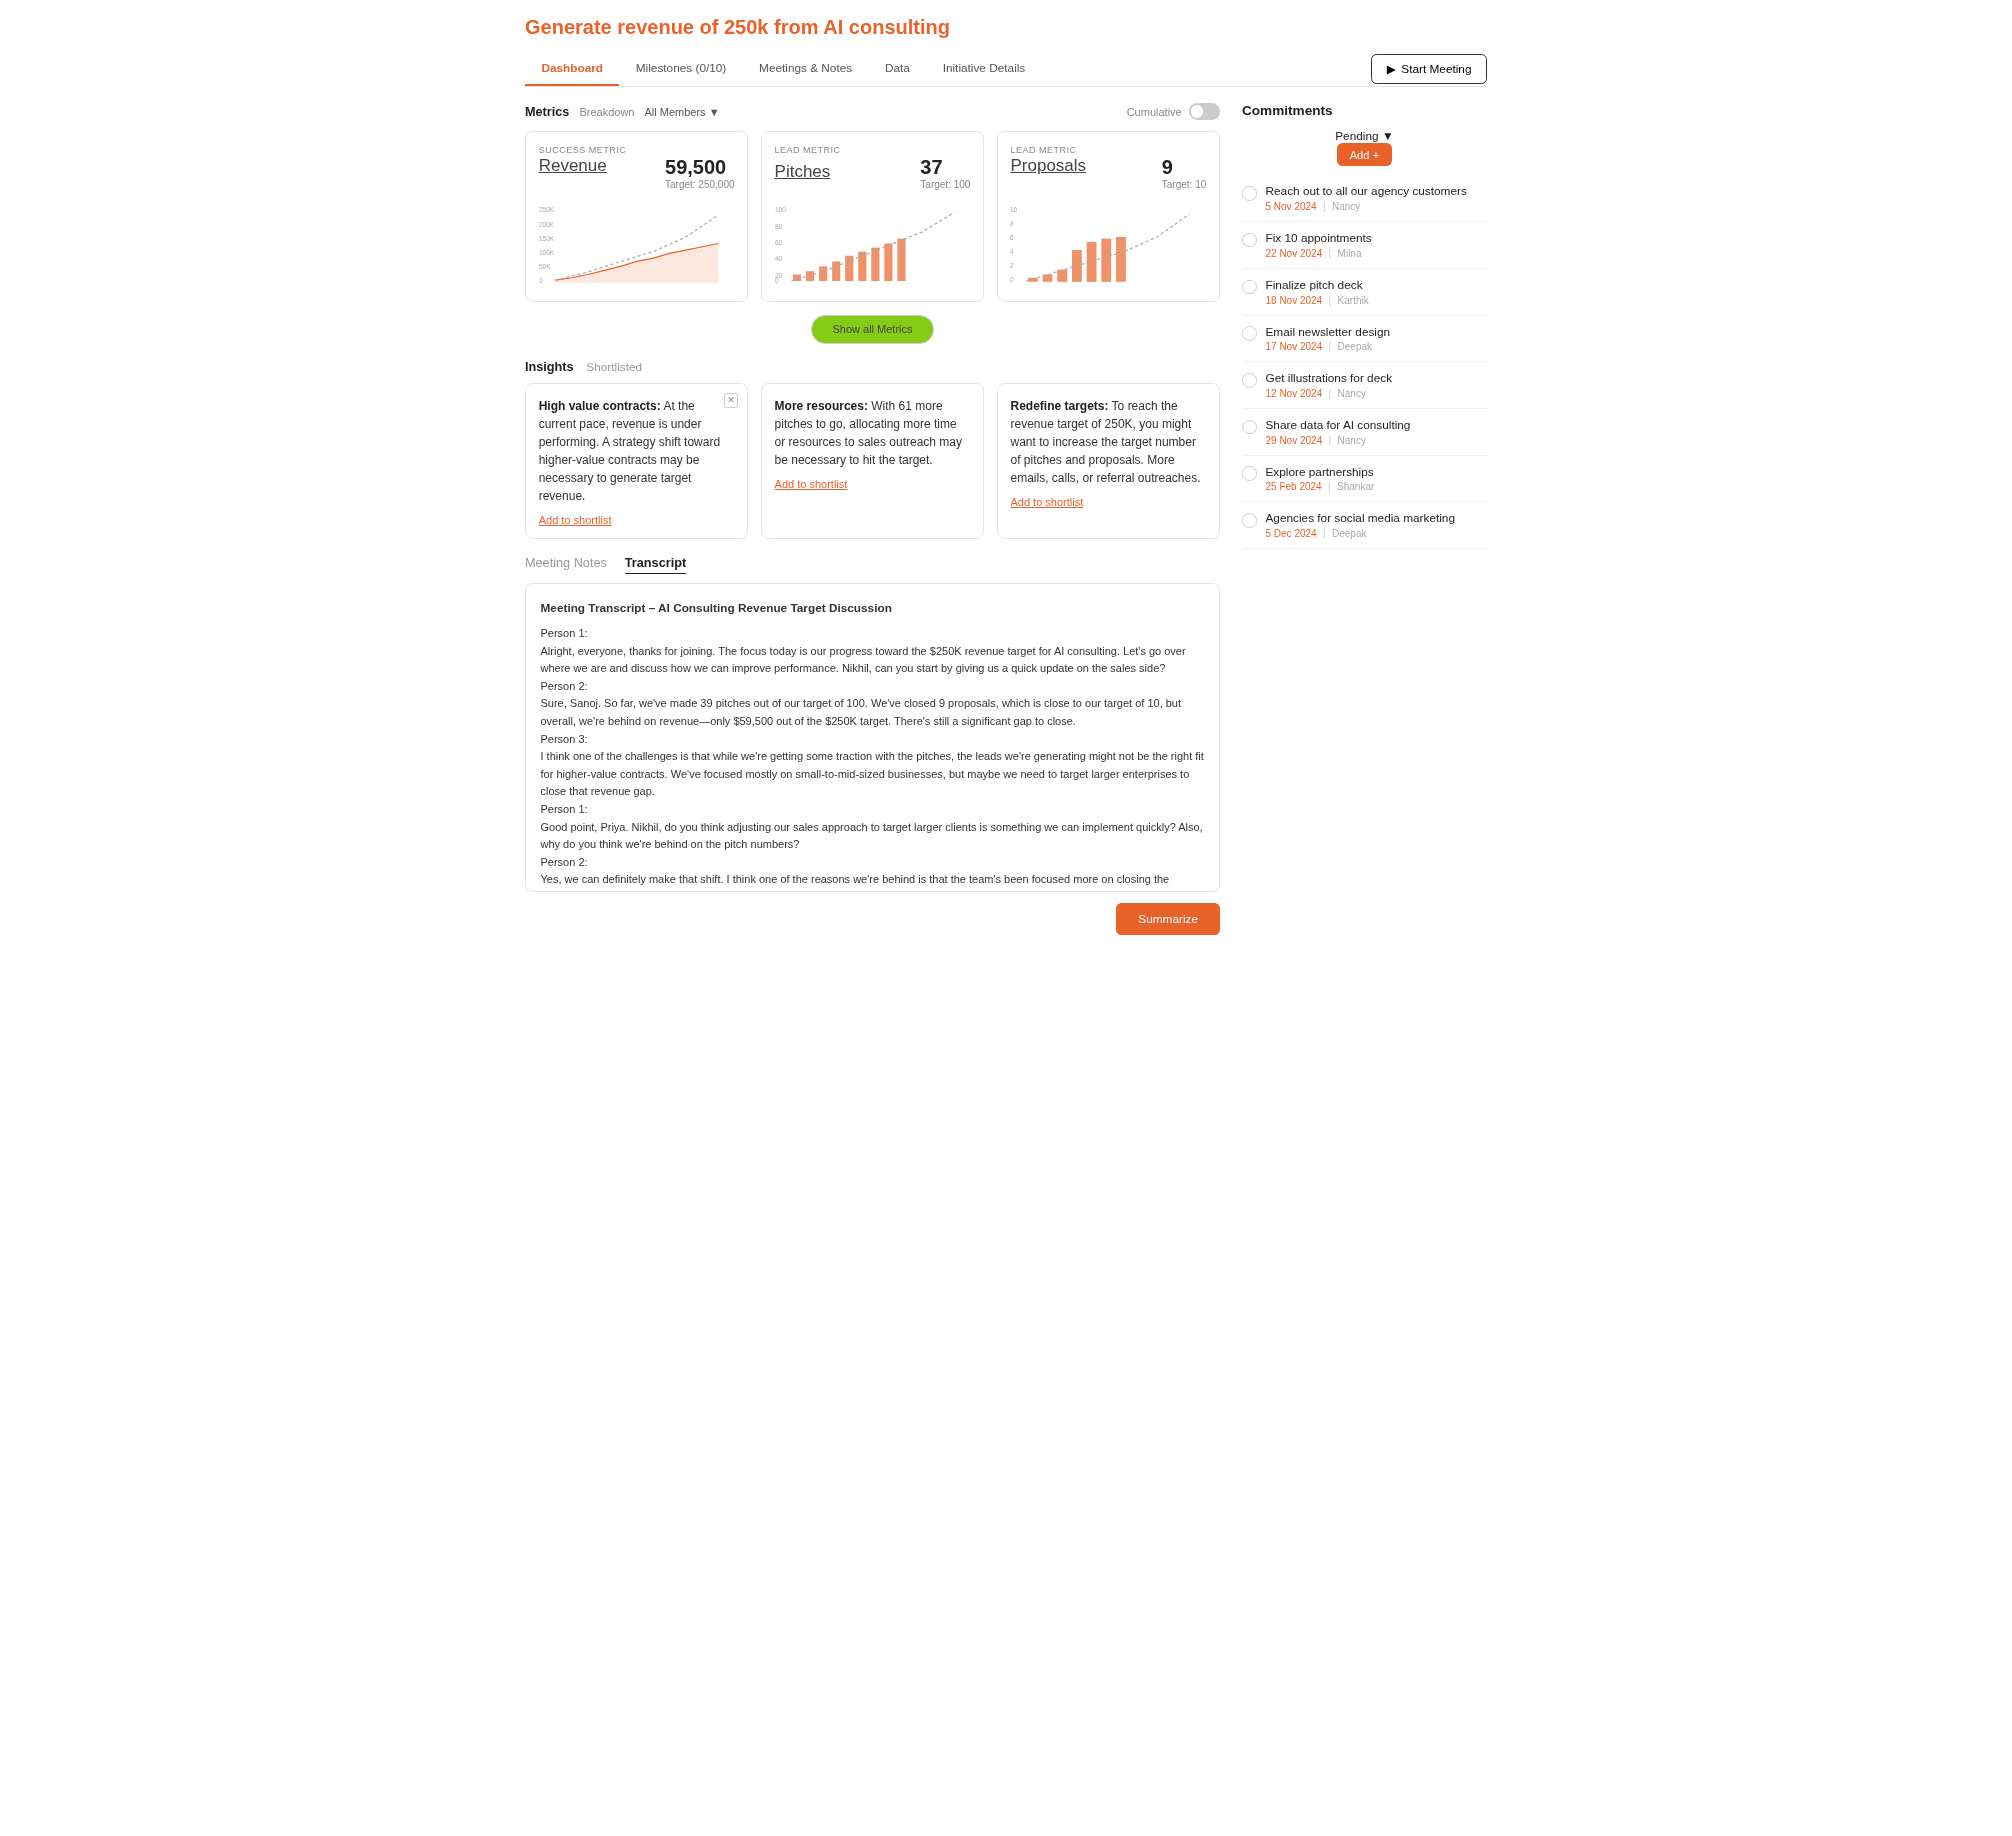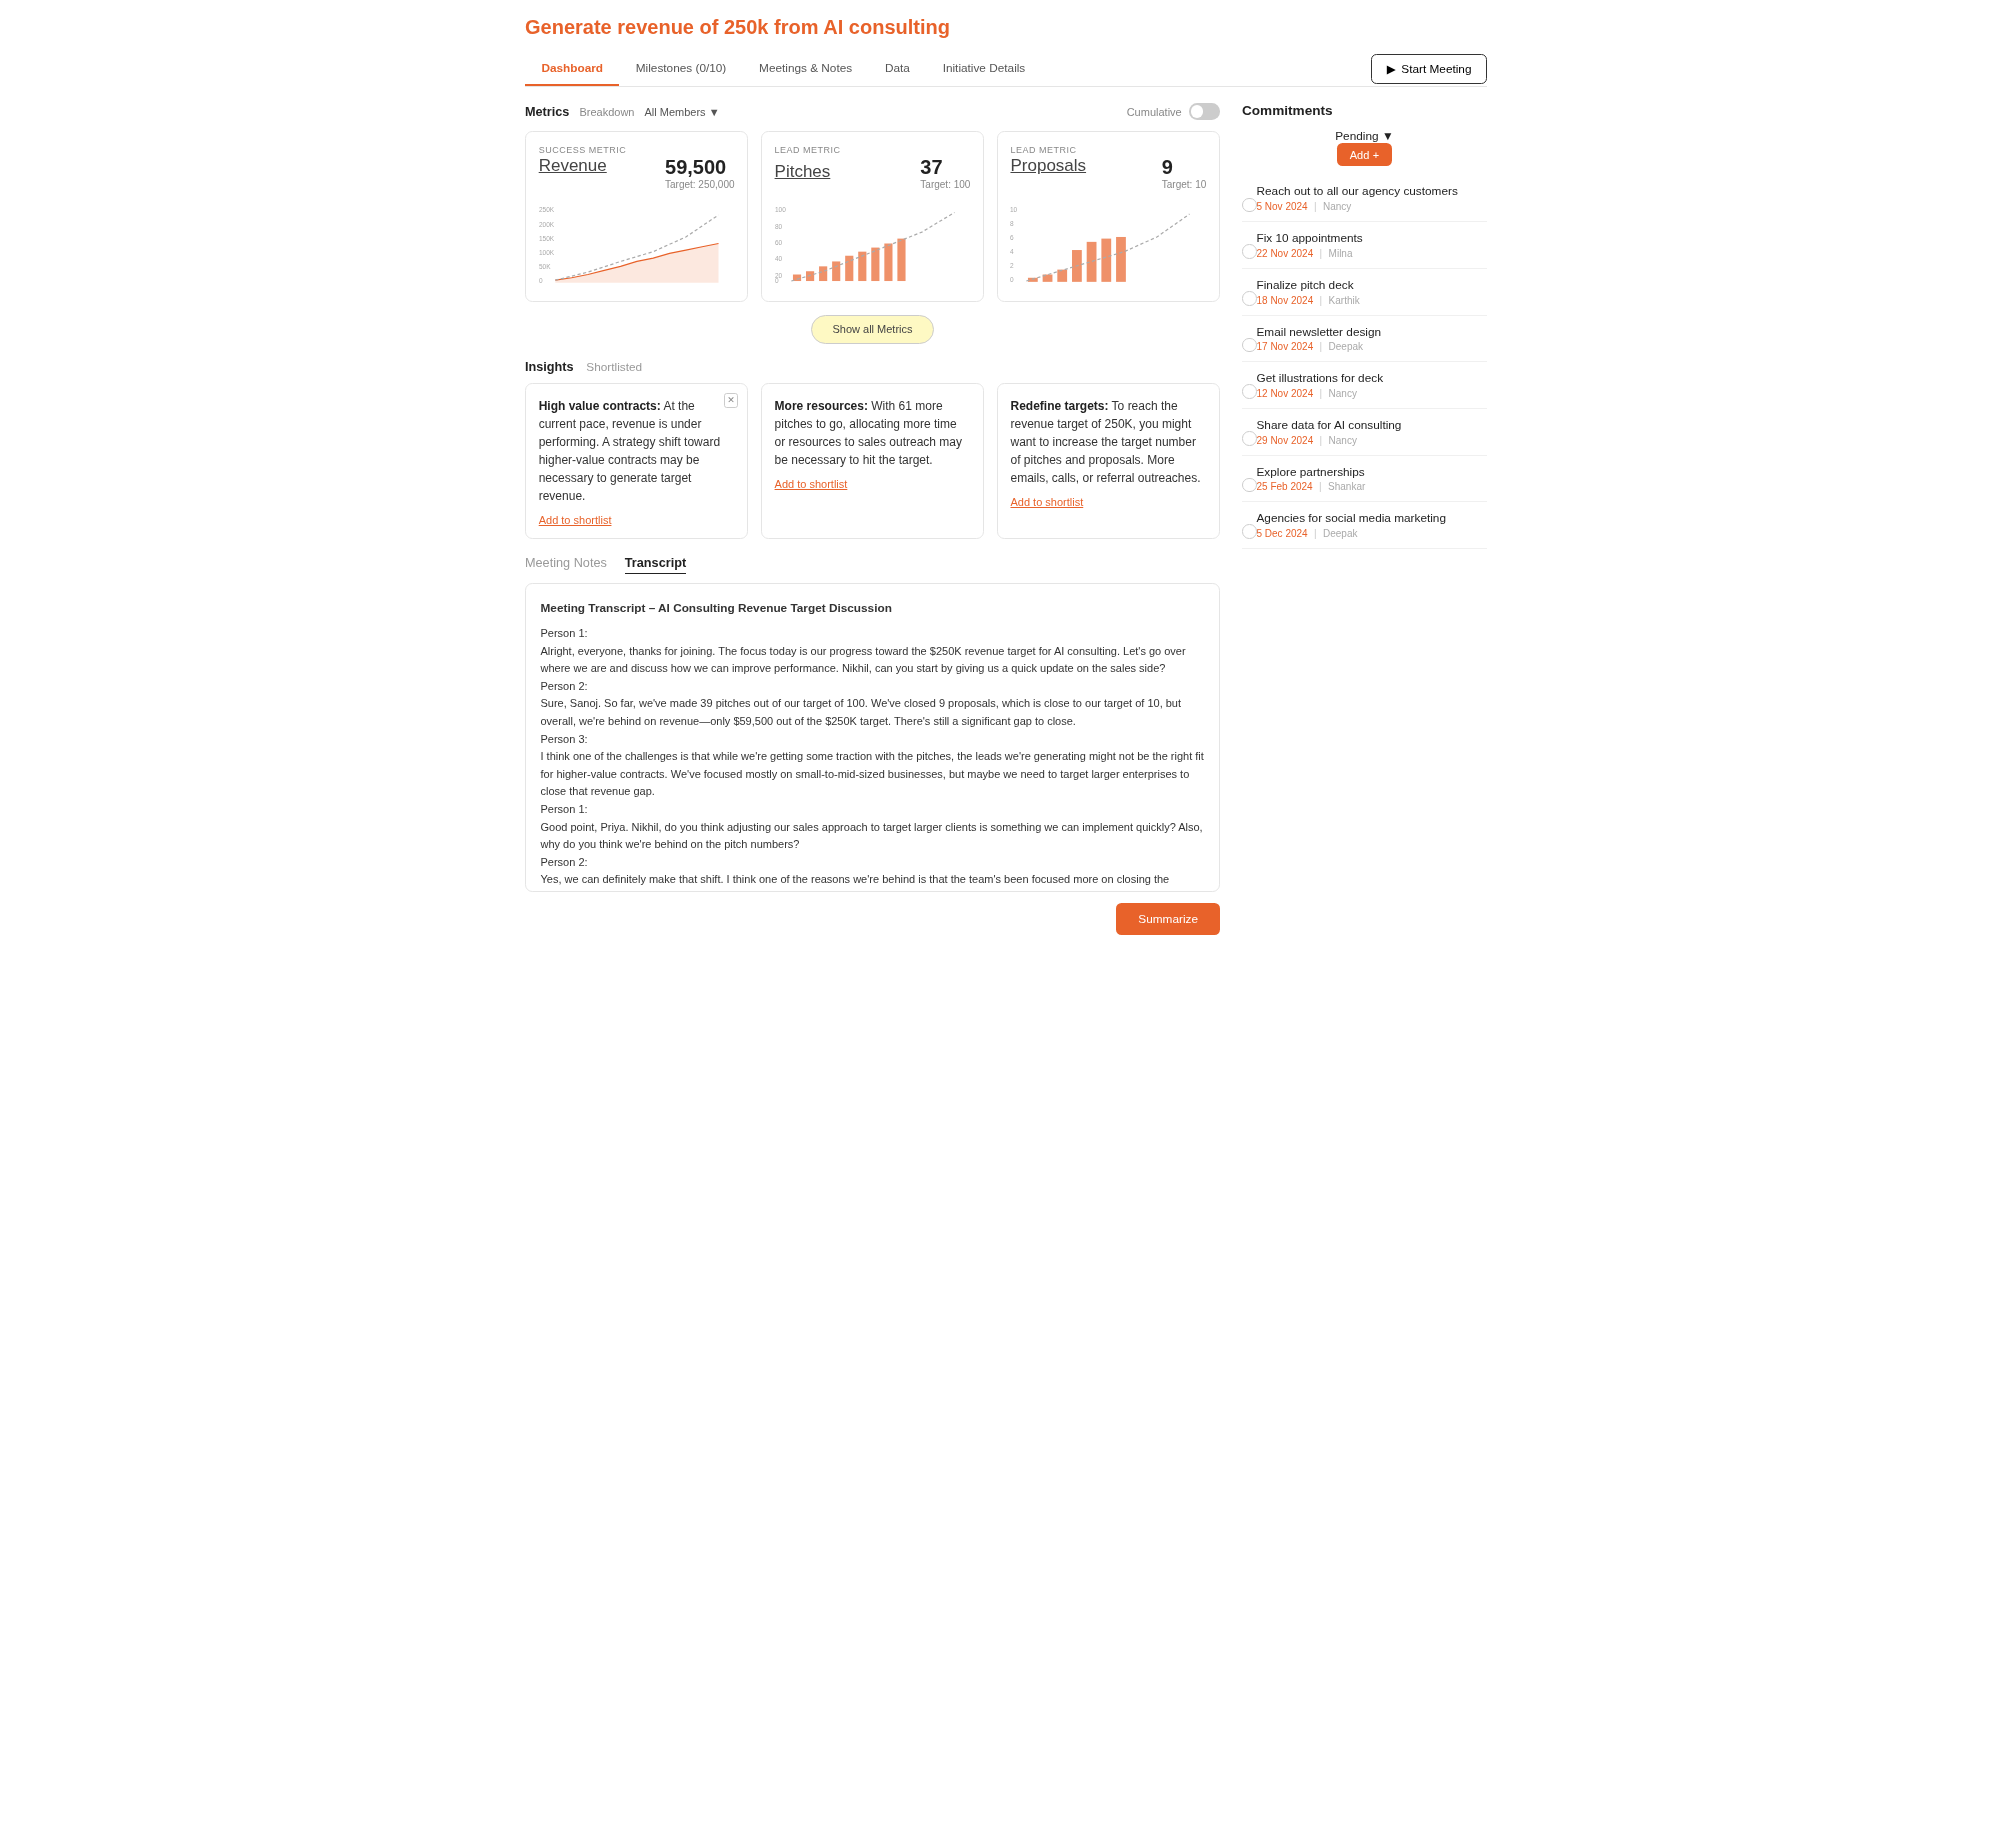--- a/index.html
+++ b/index.html
@@ -23,21 +23,21 @@
     .toggle { width: 31px; height: 16.4px; background: #ccc; border-radius: 8.2px; position: relative; cursor: pointer; }
     .toggle-knob { width: 12.7px; height: 12.7px; background: #fff; border-radius: 50%; position: absolute; top: 1.8px; left: 1.8px; }
     .metrics-row { display: flex; gap: 12.7px; margin-bottom: 12.7px; }
     .metric-card { flex: 1; border: 0.9px solid #e5e5e5; border-radius: 7.3px; padding: 12.7px; min-width: 0; }
     .metric-type { font-size: 9px; color: #888; text-transform: uppercase; letter-spacing: 0.5px; margin-bottom: 1.8px; }
     .metric-name { font-size: 17px; color: #444; margin-bottom: 3.6px; text-decoration: underline; }
     .metric-value { font-size: 20px; font-weight: 700; color: #222; }
     .metric-target { font-size: 10px; color: #888; }
     .chart-area { height: 91px; margin-top: 7.3px; position: relative; }
     .show-all-btn-wrap { text-align: center; margin: 5.5px 0 16.4px; }
-    .show-all-btn { border: 0.9px solid #ccc; background: #fef9c3; padding: 7.3px 20px; border-radius: 18px; font-size: 11px; cursor: pointer; color: #444; }
+    .show-all-btn { border: 0.9px solid #ccc; background: #84cc16; padding: 7.3px 20px; border-radius: 18px; font-size: 11px; cursor: pointer; color: #444; }
     .insights-header { display: flex; align-items: center; gap: 12.7px; margin-bottom: 9px; }
     .insights-title { font-size: 12.7px; font-weight: 600; }
     .shortlisted-tab { font-size: 11.8px; color: #999; cursor: pointer; }
     .insights-row { display: flex; gap: 12.7px; margin-bottom: 16.4px; }
     .insight-card { flex: 1; border: 0.9px solid #e5e5e5; border-radius: 7.3px; padding: 12.7px; position: relative; min-width: 0; }
     .insight-text { font-size: 12px; line-height: 1.5; color: #333; margin-bottom: 9px; }
     .insight-text strong { color: #222; }
     .add-shortlist-link { font-size: 11px; color: #e8622a; cursor: pointer; text-decoration: underline; }
     .close-btn { position: absolute; top: 9px; right: 9px; width: 14.5px; height: 14.5px; border: 0.9px solid #ccc; border-radius: 2.7px; display: flex; align-items: center; justify-content: center; font-size: 9px; cursor: pointer; color: #888; }
     .meeting-notes-header { display: flex; gap: 18px; margin-bottom: 9px; }
@@ -45,21 +45,21 @@
     .meeting-notes-tab.active { font-weight: 700; color: #222; border-bottom: 1.8px solid #222; }
     .transcript-box { border: 0.9px solid #e5e5e5; border-radius: 7.3px; padding: 14.5px; font-size: 11px; line-height: 1.6; color: #333; max-height: 309px; overflow-y: auto; }
     .transcript-title { font-weight: 700; margin-bottom: 7.3px; font-size: 11.8px; }
     .summarize-wrap { text-align: right; margin-top: 11px; }
     .summarize-btn { background: #e8622a; color: #fff; border: none; padding: 9px 22px; border-radius: 5.5px; font-size: 11.8px; cursor: pointer; font-weight: 500; }
     
     .commitments-title { font-size: 13.6px; font-weight: 700; margin-bottom: 11px; }
     .commitments-toolbar { display: flex; align-items: center; justify-content: space-between; margin-bottom: 9px; flex-direction: column; }
     .pending-dropdown { display: flex; align-items: center; gap: 3.6px; font-size: 11.8px; cursor: pointer; }
     .add-btn { background: #e8622a; color: #fff; border: none; padding: 5.5px 12.7px; border-radius: 5.5px; font-size: 11px; cursor: pointer; display: flex; align-items: center; gap: 3.6px; }
-    .commitment-item { display: flex; align-items: flex-end; padding: 9px 0; border-bottom: 0.9px solid #f0f0f0; }
+    .commitment-item { display: flex; align-items: flex-start; gap: 9px; padding: 9px 0; border-bottom: 0.9px solid #f0f0f0; }
     .commitment-checkbox { width: 14.5px; height: 14.5px; border: 1.4px solid #ccc; border-radius: 50%; flex-shrink: 0; margin-top: 1.8px; cursor: pointer; }
     .commitment-content { flex: 1; }
     .commitment-text { font-size: 11.8px; color: #222; margin-bottom: 2.7px; }
     .commitment-meta { font-size: 10px; color: #e8622a; }
     .commitment-meta span { color: #e8622a; }
     .commitment-meta .sep { color: #ccc; margin: 0 3.6px; }
     .commitment-meta .person { color: #aaa; }
 
     
     svg { overflow: visible; }

